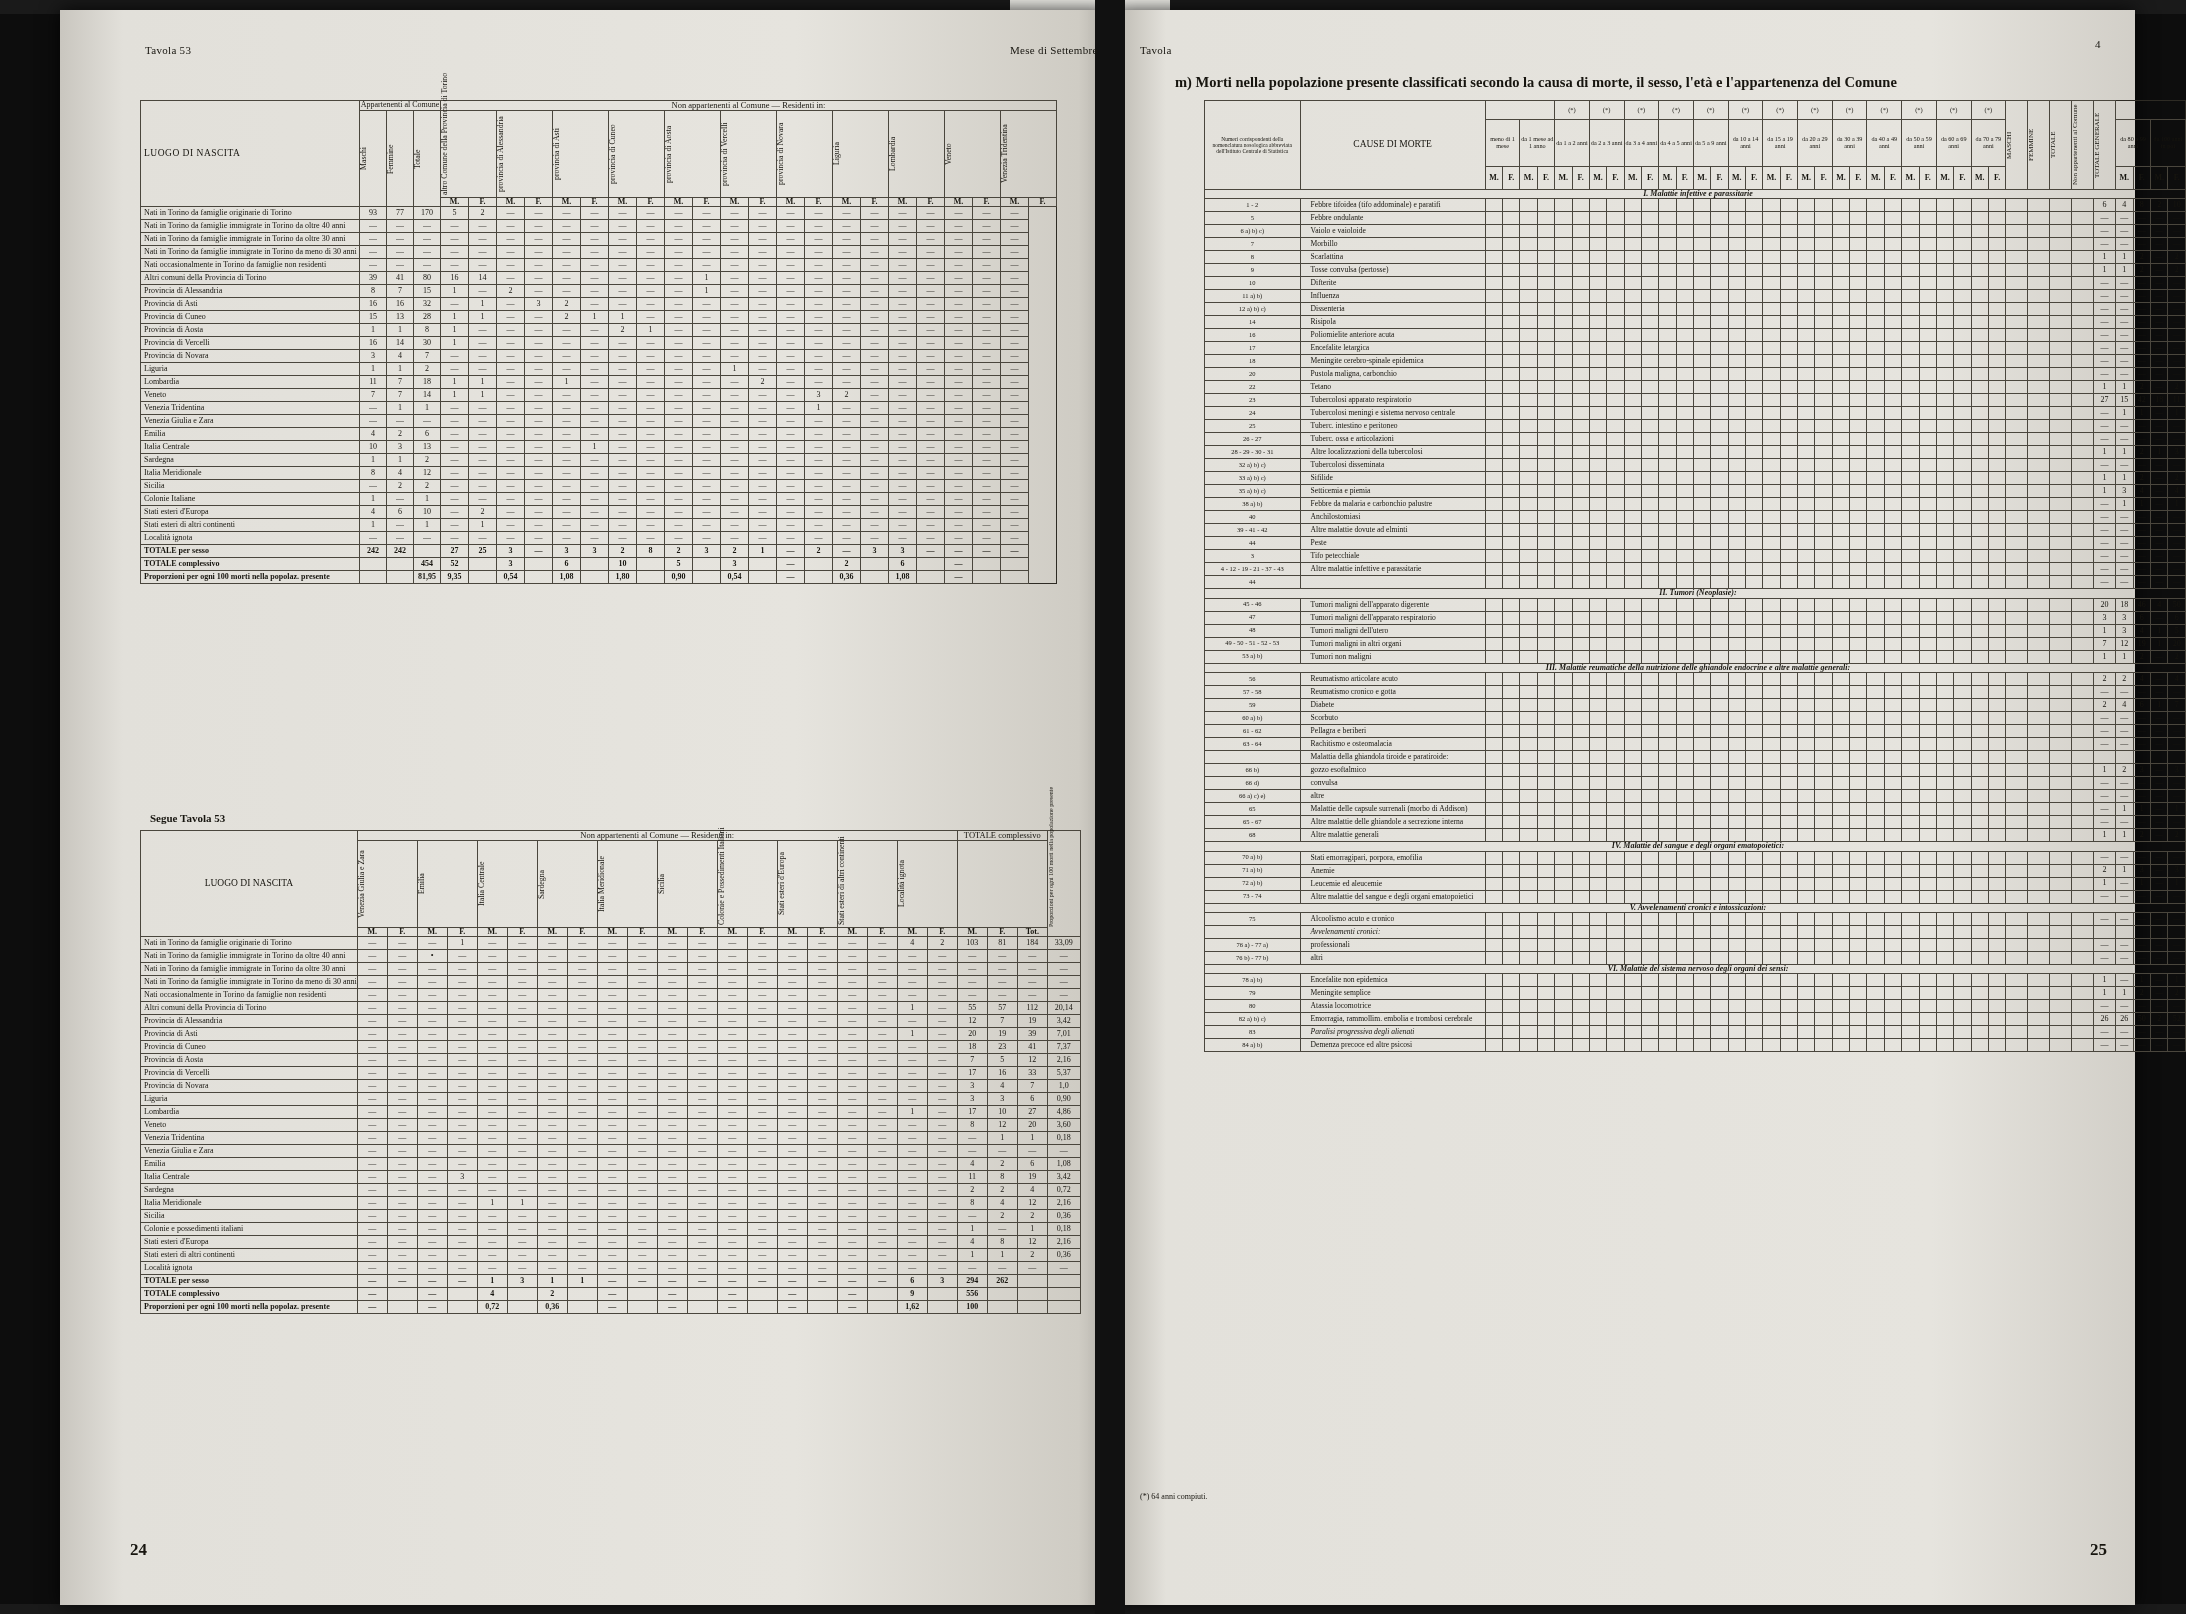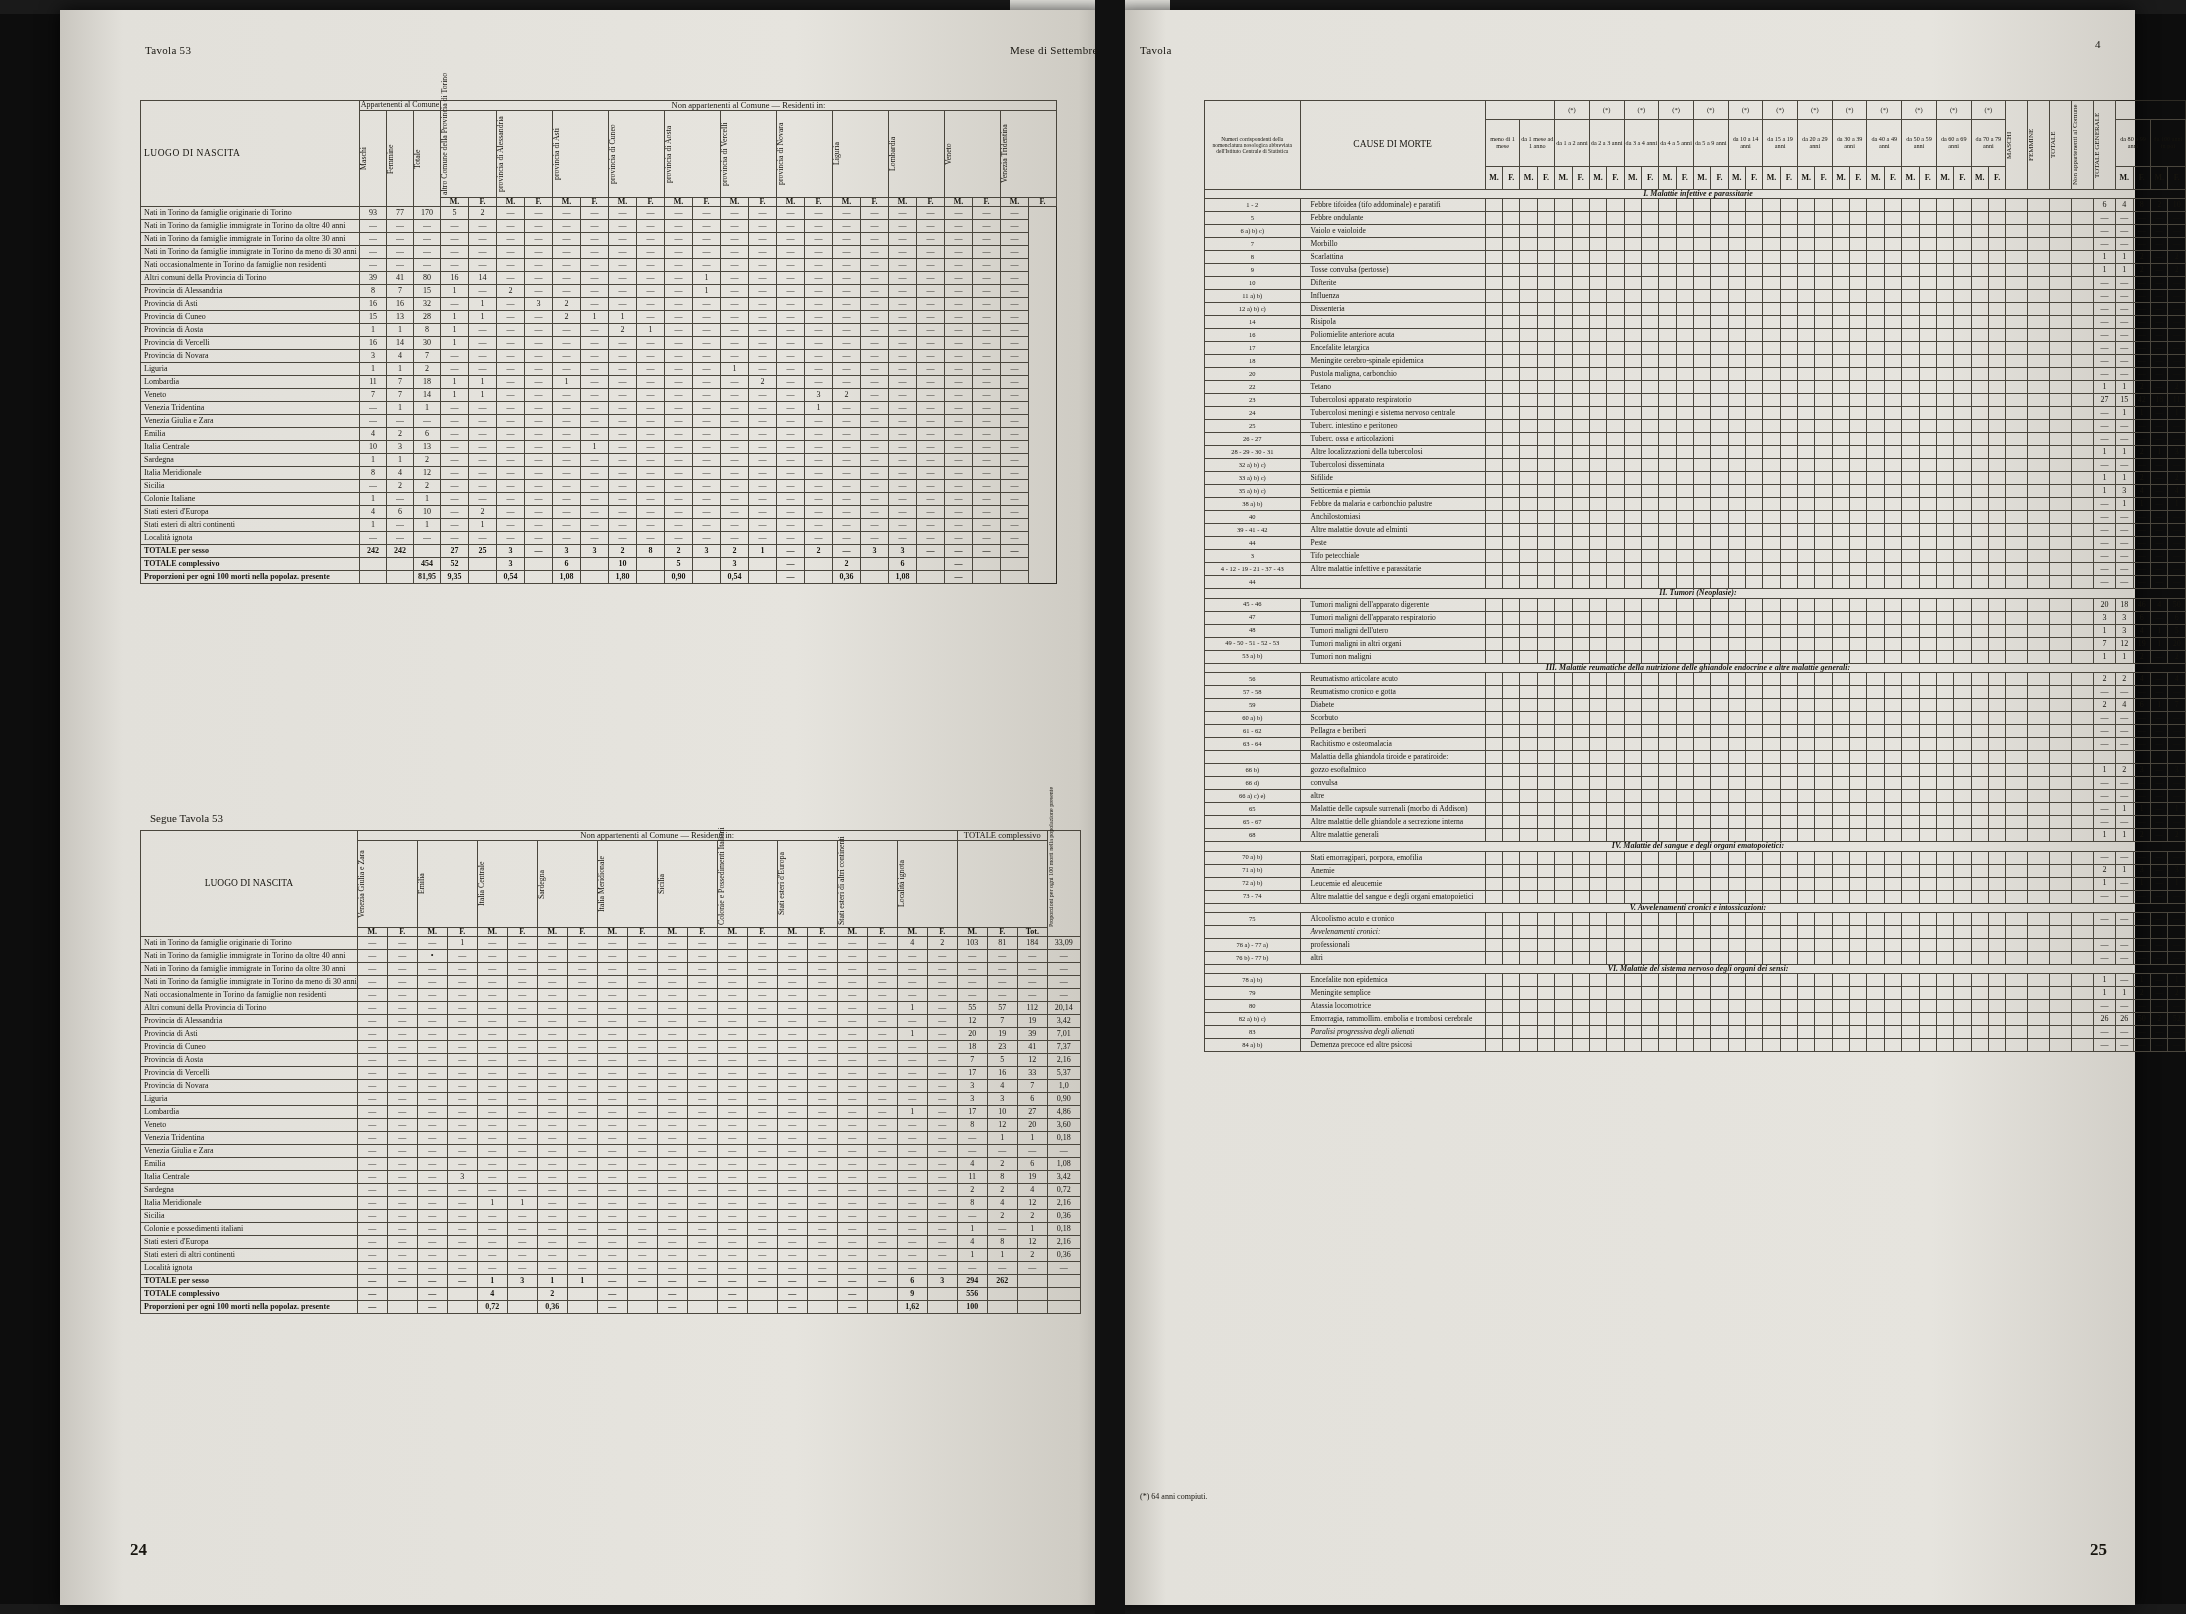--- a/index.html
+++ b/index.html
@@ -15,21 +15,21 @@
   .gutter{position:absolute;left:1095px;top:0;width:30px;height:1614px;background:#111;}
   .topband{position:absolute;left:0;top:0;width:2186px;height:14px;background:#1a1a1a;}
   .botband{position:absolute;left:0;bottom:0;width:2186px;height:10px;background:#1a1a1a;}
   .whitetab{position:absolute;left:1010px;top:0;width:160px;height:40px;background:#efeee9;}
 
   .pg{position:absolute;color:#17150f;}
 
   
   .hdr-small{font-size:11px;letter-spacing:.3px;}
   .title{font-size:14.5px;font-weight:bold;}
-  .tbl-title{font-size:13.5px;font-weight:normal;}
+  .tbl-title{font-size:13.5px;font-weight:bold;}
 
   table{border-collapse:collapse;}
   .grid td,.grid th{border:1px solid #4a463d;font-size:8px;line-height:1.05;
       padding:0;text-align:center;vertical-align:middle;color:#17150f;}
   .grid{border:1.6px solid #2e2b24;}
   .lbl{text-align:left !important;padding-left:3px !important;font-size:8.3px;white-space:nowrap;}
   .vert{writing-mode:vertical-rl;transform:rotate(180deg);font-size:7.8px;white-space:nowrap;
       padding:2px 0;line-height:1.05;}
   .mf{font-size:7.4px;font-weight:bold;}
   .bold{font-weight:bold;}
@@ -1776,20 +1776,21 @@
           </tr>
         </tbody>
       </table>
   </div>
 
   <div class="pg pgnum" style="left:130px;top:1540px;">24</div>
 
   <div class="pg hdr-small" style="left:1140px;top:44px;">Tavola</div>
   <div class="pg hdr-small" style="left:2095px;top:38px;">4</div>
 
+  <div class="pg title" style="left:1175px;top:74px;width:940px;">m) Morti nella popolazione presente classificati secondo la causa di morte, il sesso, l'età e l'appartenenza del Comune</div>
 
   <div class="pg" style="left:1204px;top:100px;">
     <table class="grid" id="tblC">
         <tbody>
           <tr>
             <td class="ctr" rowspan="3" style="width: 95px; font-size: 5.5px; line-height: 1.1; padding: 2px;">Numeri corrispondenti della nomenclatura nosologica abbreviata dell'Istituto Centrale di Statistica</td>
             <td class="ctr" rowspan="3" style="width: 185px; font-size: 9.5px;">CAUSE DI MORTE</td>
             <td colspan="4"></td>
             <td colspan="2" style="font-size: 6.5px;">(*)</td>
             <td colspan="2" style="font-size: 6.5px;">(*)</td>

